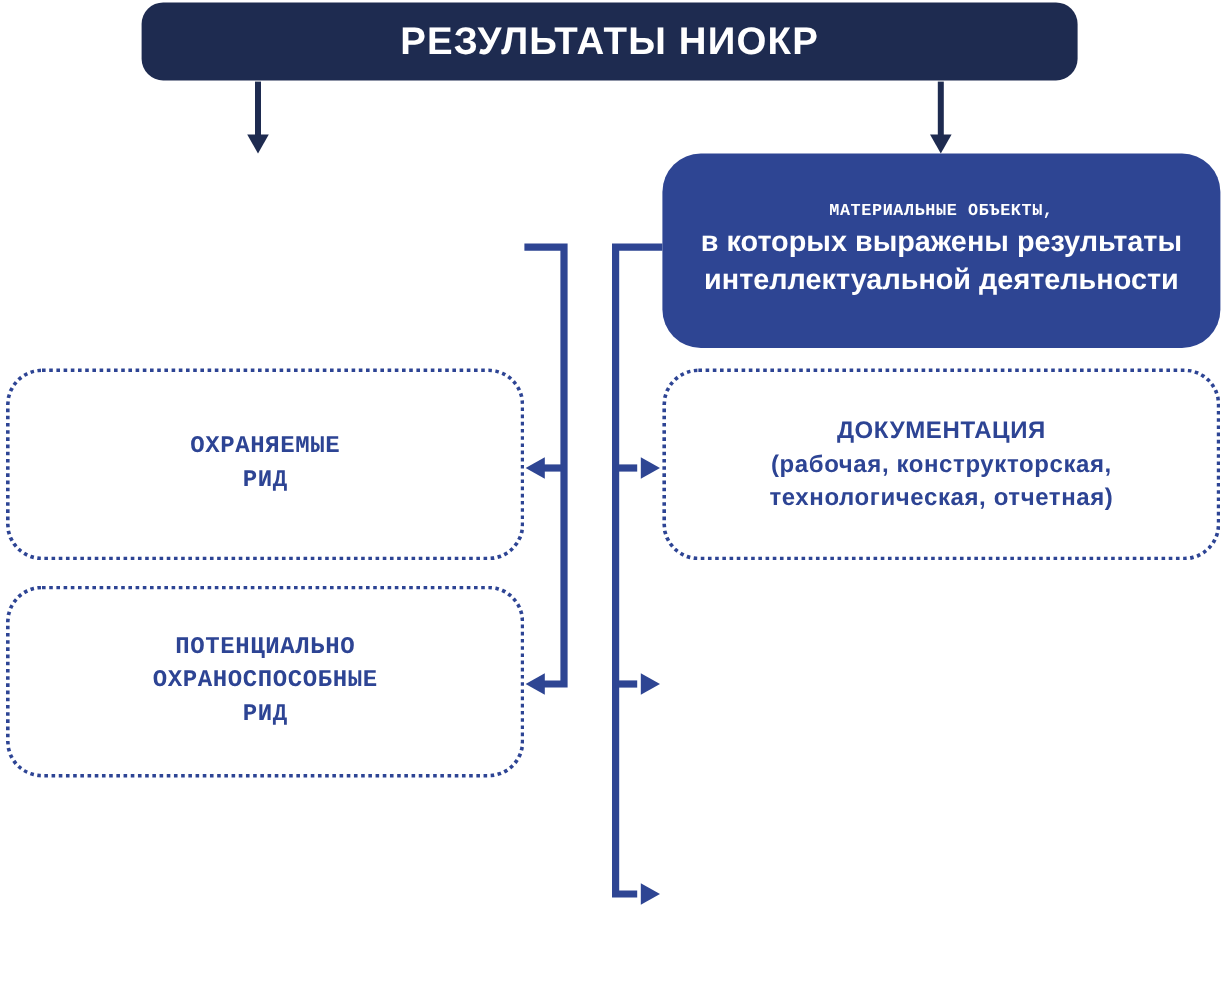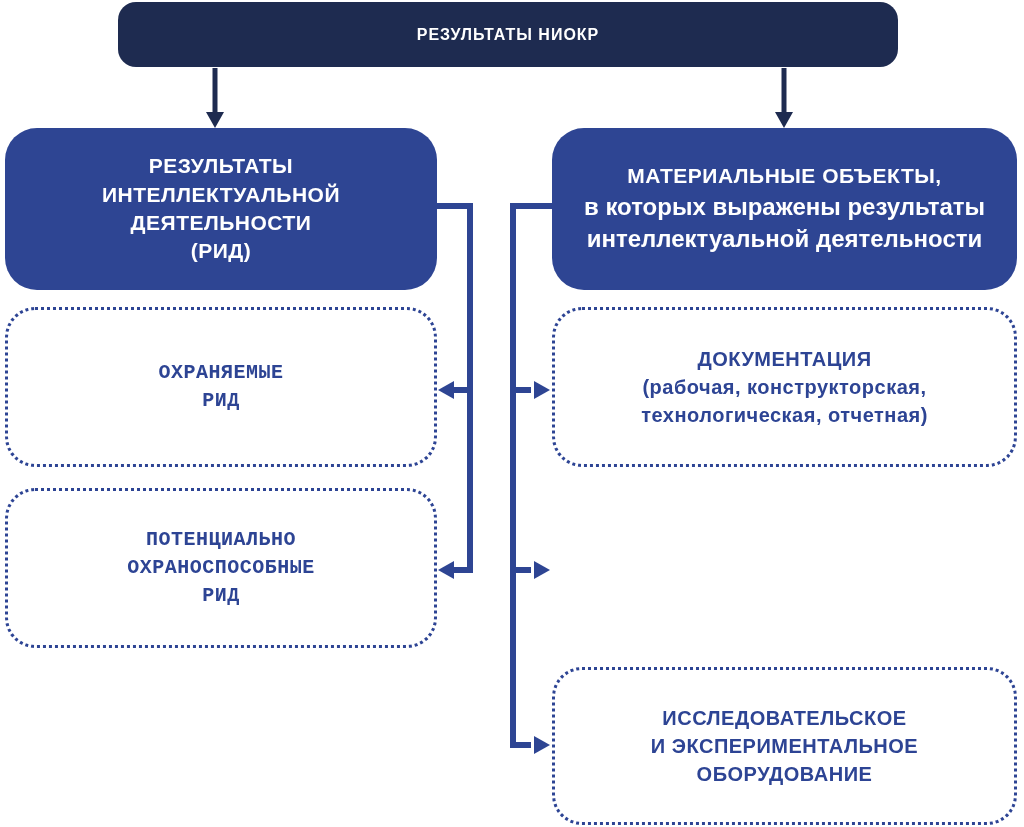--- a/index.html
+++ b/index.html
@@ -36,32 +36,32 @@
     flex-direction: column;
     align-items: center;
     justify-content: center;
     text-align: center;
   }
   .root-node {
     left: 118px; top: 2px; width: 780px; height: 65px;
     background: var(--navy);
     border-radius: 18px;
     color: var(--text-on-dark);
-    font-size: 16px; font-weight: bold; letter-spacing: 1px;
+    font-size: 32px; font-weight: bold; letter-spacing: 1px;
   }
   .header-node {
     background: var(--blue);
     border-radius: 32px;
     color: var(--text-on-dark);
     font-weight: bold;
     line-height: 1.35;
   }
   .header-left  { left: 5px;   top: 128px; width: 432px; height: 162px; font-size: 21px; letter-spacing: 0.5px; }
   .header-right { left: 552px; top: 128px; width: 465px; height: 162px; }
-  .header-right .hdr-title { font-size: 21px; letter-spacing: 0.5px; }
+  .header-right .hdr-title { font-size: 14px; letter-spacing: 0.5px; font-family: Liberation Mono, monospace; }
   .header-right .hdr-sub   { font-size: 24px; line-height: 1.35; }
   .dotted-node {
     background: var(--background);
     border: 3px dotted var(--outline);
     border-radius: 30px;
     color: var(--outline);
     font-weight: bold;
     font-size: 20px;
     line-height: 1.4;
     letter-spacing: 0.5px;
@@ -102,39 +102,33 @@
       <polygon class="head-blue" points="550,390 534,381 534,399"></polygon>
       <polygon class="head-blue" points="550,570 534,561 534,579"></polygon>
       <polygon class="head-blue" points="550,745 534,736 534,754"></polygon>
     </g>
   </svg>
 
   <div class="node root-node">
     <span>РЕЗУЛЬТАТЫ НИОКР</span>
   </div>
 
-  <div class="node header-node header-left">
-    <div>РЕЗУЛЬТАТЫ<br>ИНТЕЛЛЕКТУАЛЬНОЙ<br>ДЕЯТЕЛЬНОСТИ<br>(РИД)</div>
-  </div>
 
   <div class="node header-node header-right">
     <div class="hdr-title">МАТЕРИАЛЬНЫЕ ОБЪЕКТЫ,</div>
     <div class="hdr-sub">в которых выражены результаты<br>интеллектуальной деятельности</div>
   </div>
 
   <div class="node dotted-node col-left row-1">
     <div>ОХРАНЯЕМЫЕ<br>РИД</div>
   </div>
 
   <div class="node dotted-node col-left row-2">
     <div>ПОТЕНЦИАЛЬНО<br>ОХРАНОСПОСОБНЫЕ<br>РИД</div>
   </div>
 
   <div class="node dotted-node col-right row-1">
     <div>ДОКУМЕНТАЦИЯ<br>(рабочая, конструкторская,<br>технологическая, отчетная)</div>
   </div>
 
 
-  <div class="node dotted-node col-right row-3">
-    <div>ИССЛЕДОВАТЕЛЬСКОЕ<br>И ЭКСПЕРИМЕНТАЛЬНОЕ<br>ОБОРУДОВАНИЕ</div>
-  </div>
 
 </div>
 
 </body></html>

